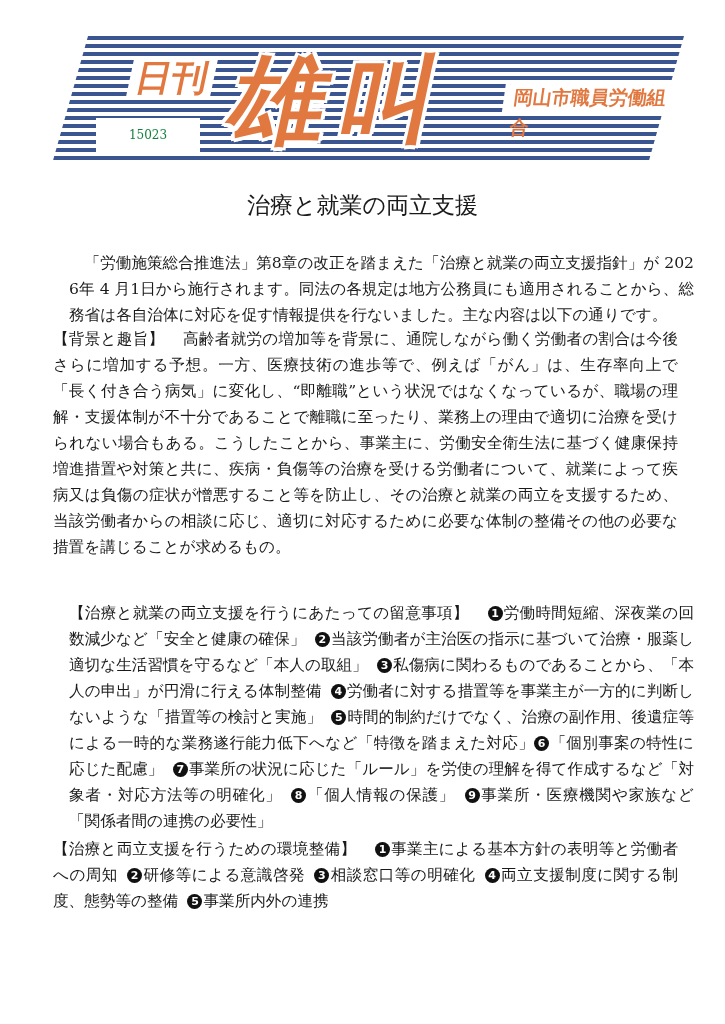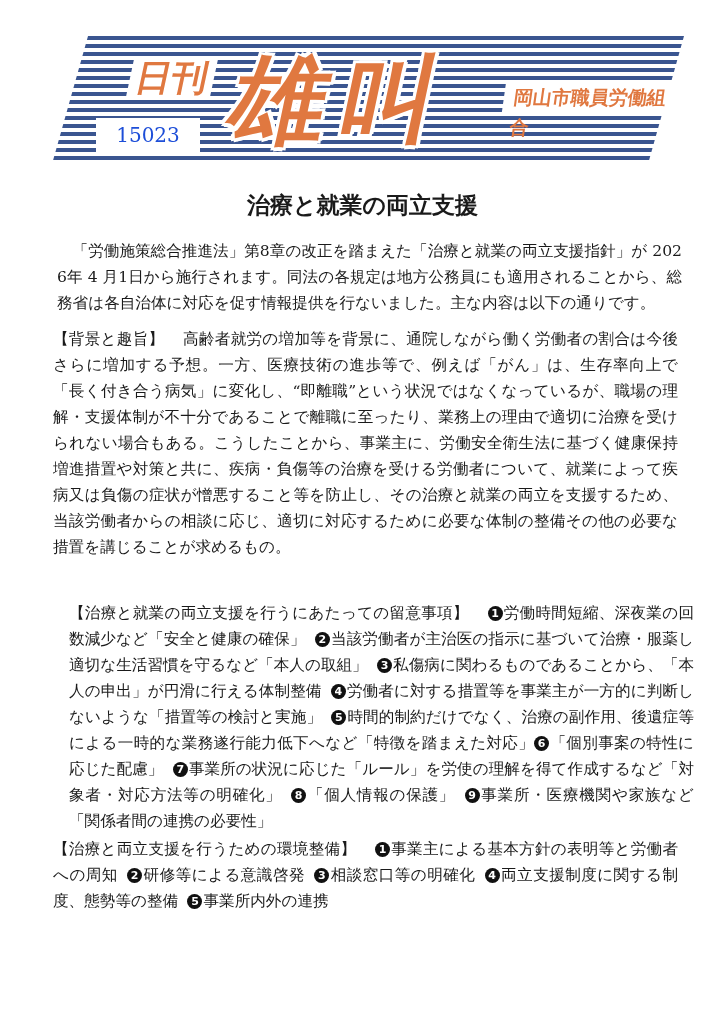--- a/index.html
+++ b/index.html
@@ -31,22 +31,22 @@
                  0 4px 0 #fff, 4px 0 0 #fff;
   }
   .org-name {
     position: absolute; left: 452px; top: 46px; height: 30px; padding: 0 10px;
     background: #ffffff;
     font-family: "DejaVu Sans", sans-serif; font-weight: bold; font-size: 19px;
     color: #e07840; line-height: 30px; transform: skewX(-8deg);
   }
   .issue-no {
     position: absolute; left: 44px; top: 82px; width: 104px; height: 34px;
-    background: #ffffff; font-size: 20px; line-height: 34px; text-align: center;
-    color: #1d4ed8;
+    background: #ffffff; font-size: 12px; line-height: 34px; text-align: center;
+    color: #15803d;
   }
   .issue-date {
     position: absolute; left: 420px; top: 88px; width: 180px; height: 30px;
     background: #ffffff; font-size: 16px; line-height: 30px; text-align: center;
     color: #222;
   }
 
   
   .headline {
     position: absolute; top: 188px; left: 0; width: 725px; text-align: center;
@@ -79,23 +79,23 @@
 <body>
 
 <header class="masthead">
   <div class="stripes"></div>
   <div class="logo-small">日刊</div>
   <div class="logo-big">雄叫</div>
   <div class="org-name">岡山市職員労働組合</div>
   <div class="issue-no">15023</div>
 </header>
 
-<h1 class="headline" style="margin:0;font-weight:bold;">治療と就業の両立支援</h1>
+<h1 class="headline" style="margin:0;font-weight:normal;">治療と就業の両立支援</h1>
 
-<p class="body-text intro" style="margin:4px;">「労働施策総合推進法」第8章の改正を踏まえた「治療と就業の両立支援指針」が 2026年 4 月1日から施行されます。同法の各規定は地方公務員にも適用されることから、総務省は各自治体に対応を促す情報提供を行ないました。主な内容は以下の通りです。</p>
+<p class="body-text intro" style="margin:16px;">「労働施策総合推進法」第8章の改正を踏まえた「治療と就業の両立支援指針」が 2026年 4 月1日から施行されます。同法の各規定は地方公務員にも適用されることから、総務省は各自治体に対応を促す情報提供を行ないました。主な内容は以下の通りです。</p>
 
 <p class="body-text sec1" style="margin:0;">
   <span class="sec-head">【背景と趣旨】</span><span>高齢者就労の増加等を背景に、通院しながら働く労働者の割合は今後さらに増加する予想。一方、医療技術の進歩等で、例えば「がん」は、生存率向上で「長く付き合う病気」に変化し、“即離職”という状況ではなくなっているが、職場の理解・支援体制が不十分であることで離職に至ったり、業務上の理由で適切に治療を受けられない場合もある。こうしたことから、事業主に、労働安全衛生法に基づく健康保持増進措置や対策と共に、疾病・負傷等の治療を受ける労働者について、就業によって疾病又は負傷の症状が憎悪すること等を防止し、その治療と就業の両立を支援するため、当該労働者からの相談に応じ、適切に対応するために必要な体制の整備その他の必要な措置を講じることが求めるもの。</span>
 </p>
 
 <p class="body-text sec2" style="margin:16px;">
   <span class="sec-head">【治療と就業の両立支援を行うにあたっての留意事項】</span><span class="item"><span class="circ">1</span><span>労働時間短縮、深夜業の回数減少など「安全と健康の確保」</span></span><span class="gap"></span><span class="item"><span class="circ">2</span><span>当該労働者が主治医の指示に基づいて治療・服薬し適切な生活習慣を守るなど「本人の取組」</span></span><span class="gap"></span><span class="item"><span class="circ">3</span><span>私傷病に関わるものであることから、「本人の申出」が円滑に行える体制整備</span></span><span class="gap"></span><span class="item"><span class="circ">4</span><span>労働者に対する措置等を事業主が一方的に判断しないような「措置等の検討と実施」</span></span><span class="gap"></span><span class="item"><span class="circ">5</span><span>時間的制約だけでなく、治療の副作用、後遺症等による一時的な業務遂行能力低下へなど「特徴を踏まえた対応」</span></span><span class="item"><span class="circ">6</span><span>「個別事案の特性に応じた配慮」</span></span><span class="gap"></span><span class="item"><span class="circ">7</span><span>事業所の状況に応じた「ルール」を労使の理解を得て作成するなど「対象者・対応方法等の明確化」</span></span><span class="gap"></span><span class="item"><span class="circ">8</span><span>「個人情報の保護」</span></span><span class="gap"></span><span class="item"><span class="circ">9</span><span>事業所・医療機関や家族など「関係者間の連携の必要性」</span></span>
 </p>
 
 <p class="body-text sec3" style="margin:0;">

